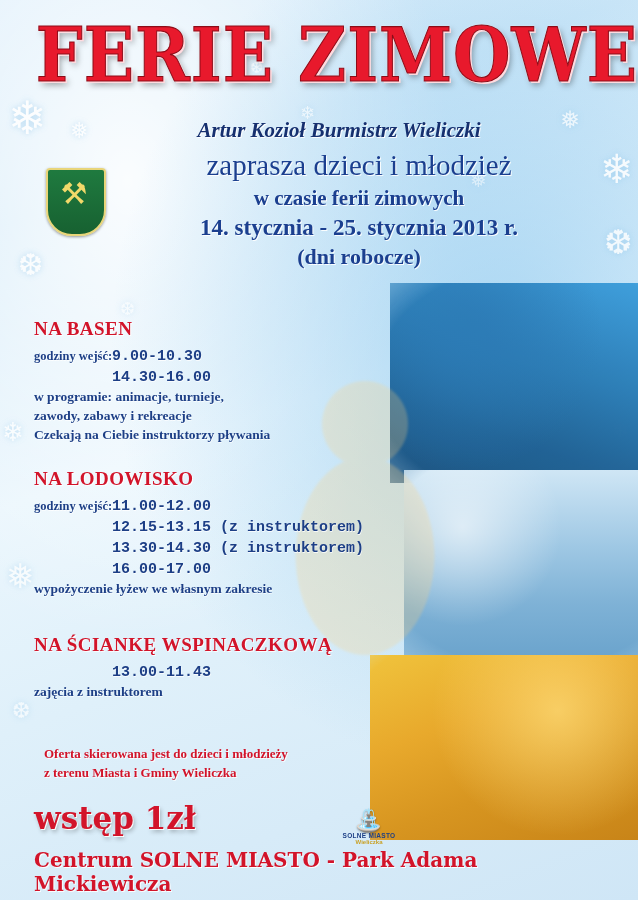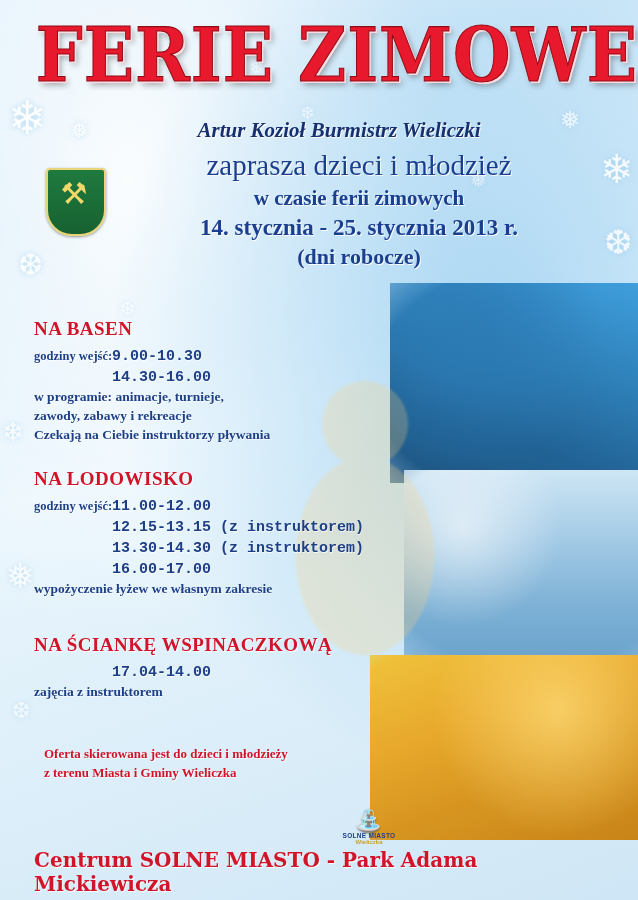--- a/index.html
+++ b/index.html
@@ -263,30 +263,31 @@
     </div>
     <div class="row">
       <span class="hrs indent">16.00-17.00</span>
     </div>
     <div class="note">wypożyczenie łyżew we własnym zakresie</div>
   </div>
 
   <div class="sec" style="top:634px;">
     <div class="sec-title">NA ŚCIANKĘ WSPINACZKOWĄ</div>
     <div class="row">
-      <span class="hrs indent">17.04-14.00</span>
+      <span class="hrs indent">13.00-11.43</span>
     </div>
     <div class="note">zajęcia z instruktorem</div>
   </div>
 
   <div class="foot1">
     <div>Oferta skierowana jest do dzieci i młodzieży</div>
     <div>z terenu Miasta i Gminy Wieliczka</div>
   </div>
 
+  <div class="price">wstęp  1zł</div>
 
   <div class="logo">
     <div class="cup">⛲</div>
     <div class="txt">SOLNE MIASTO</div>
     <div class="txt2">Wieliczka</div>
   </div>
 
   <div class="venue">Centrum SOLNE MIASTO - Park Adama Mickiewicza</div>
 
 </div>

